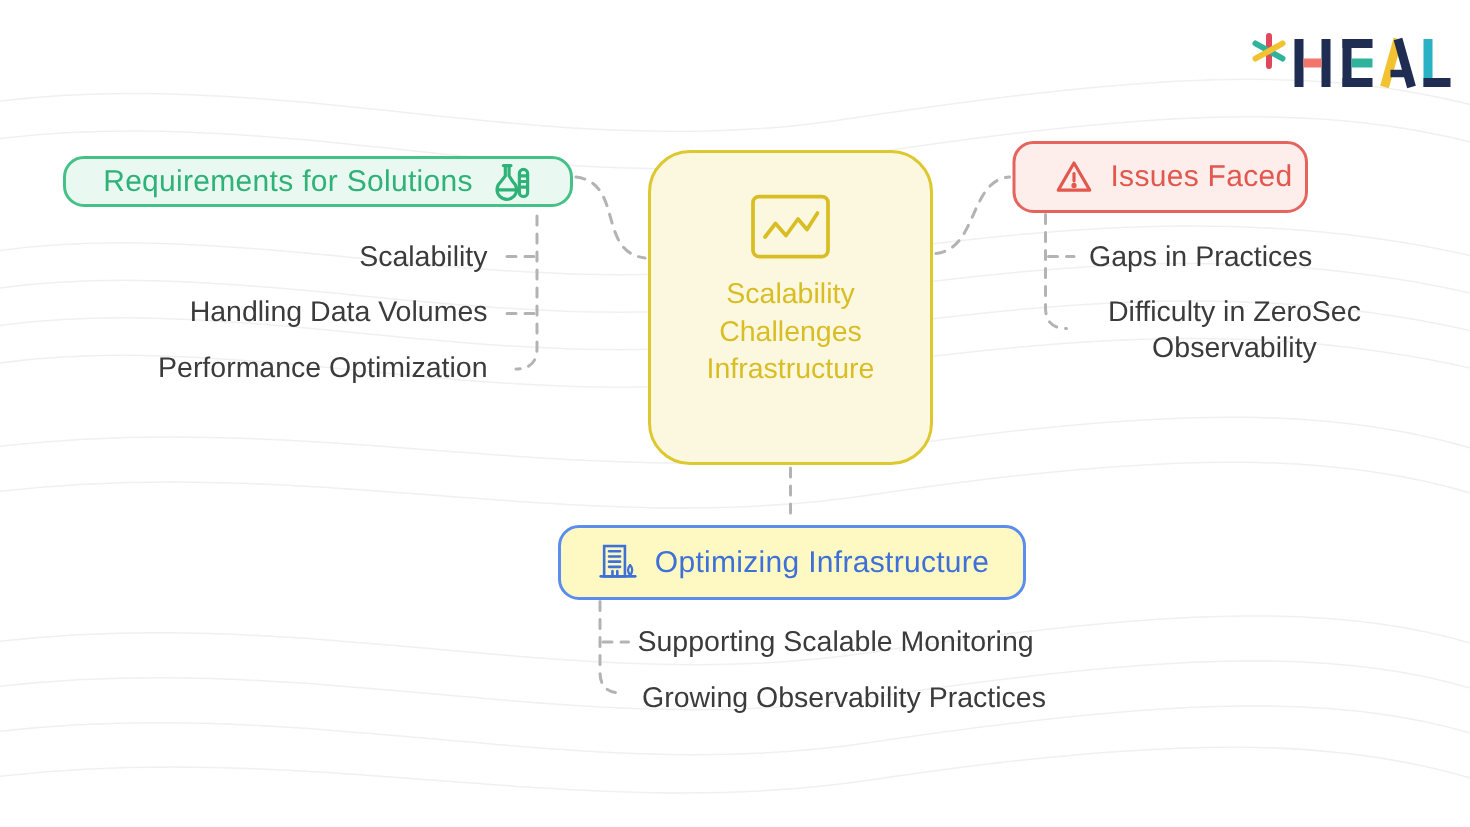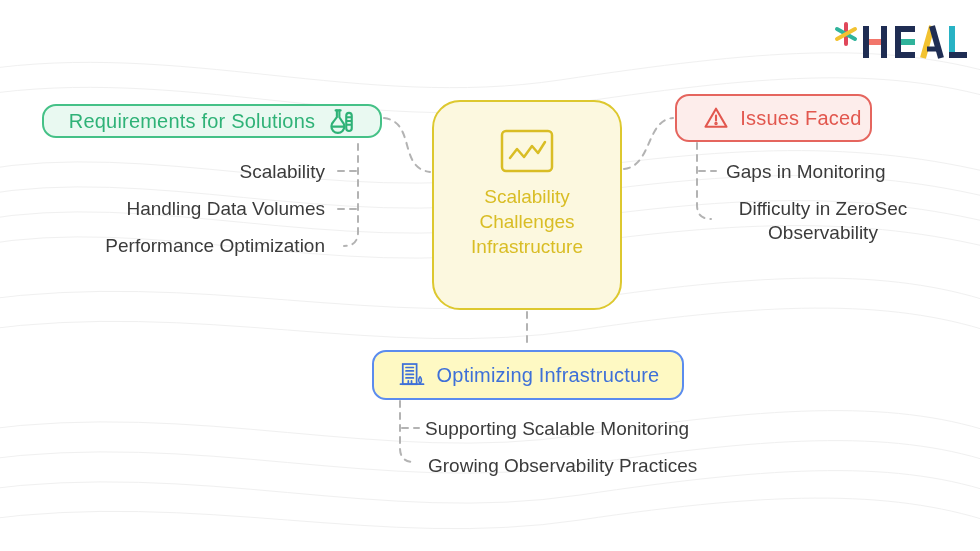--- a/index.html
+++ b/index.html
@@ -145,21 +145,21 @@
     <span class="icon">
       <svg width="28" height="28" viewBox="0 0 24 24" fill="none" stroke="#e2574e" stroke-width="1.8" stroke-linecap="round" stroke-linejoin="round">
         <path d="M12 4 L21 19.5 H3 Z"></path>
         <line x1="12" y1="10" x2="12" y2="14.2"></line>
         <circle cx="12" cy="16.8" r="0.6" fill="#e2574e"></circle>
       </svg>
     </span>
     <span class="label">Issues Faced</span>
   </div>
 
-  <div class="item" style="left:726px;top:160px;">Gaps in Monitoring</div>
+  <div class="item" style="left:726px;top:160px;">Gaps in Practices</div>
   <div class="item center-align" style="left:712px;top:197px;width:222px;">Difficulty in ZeroSec Observability</div>
 
   <div class="node node-blue">
     <span class="icon">
       <svg width="30" height="30" viewBox="0 0 26 26" fill="none" stroke="#3e70d8" stroke-width="1.5" stroke-linecap="round">
         <rect x="5" y="3.5" width="12" height="17.5"></rect>
         <path d="M7.8 6.5 h6.4 M7.8 9.5 h6.4 M7.8 12.5 h6.4 M7.8 15.5 h6.4"></path>
         <path d="M9.8 18 v3 M12.6 18 v3"></path>
         <path d="M3 21 h20"></path>
         <path d="M20 14.5 q2.4 2.8 0 6 q-2.4 -3.2 0 -6" stroke-width="1.3"></path>

